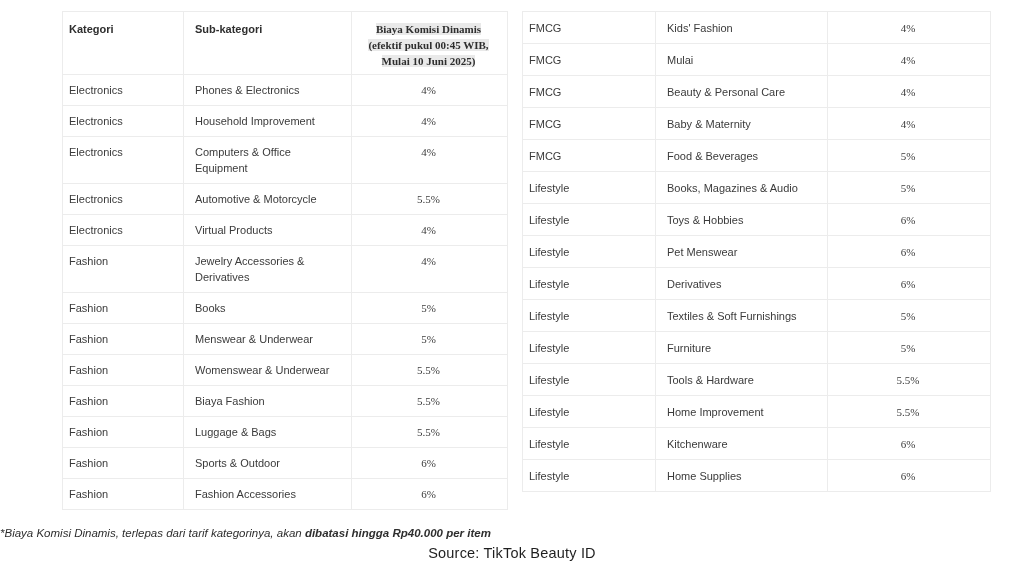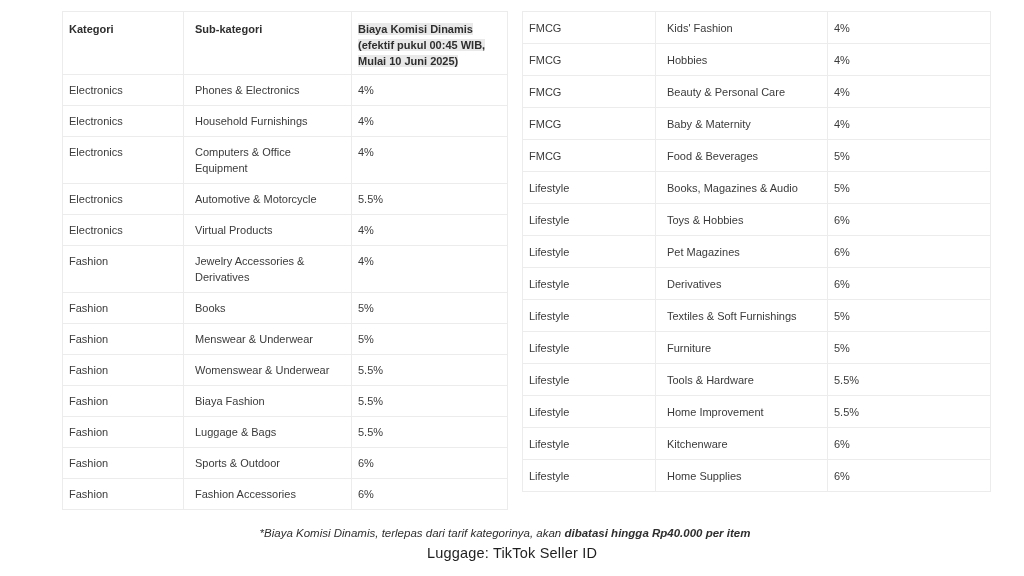--- a/index.html
+++ b/index.html
@@ -47,21 +47,21 @@
 
   .commission-table th {
     font-weight: bold;
     color: #2e2e2e;
     padding-top: 9px;
     padding-bottom: 5px;
   }
   .commission-table .subcategory-cell,
   .commission-table .th-sub { padding-left: 11px; }
   .commission-table .rate-cell,
-  .commission-table .th-rate { text-align: left; }
+  .commission-table .th-rate { text-align: center; font-family: Liberation Serif, serif; }
 
   .th-rate .hl {
     background: #e9e9e9;
     box-decoration-break: clone;
     -webkit-box-decoration-break: clone;
   }
   .th-rate { text-align: left; padding-left: 11px; }
   .th-rate .hl-line { display: block; }
 
   .note-cell {
@@ -69,21 +69,21 @@
     color: #2e2e2e;
     padding: 4px 6px 4px 6px;
     line-height: 13px;
   }
 
   .footnote {
     position: absolute;
     top: 514px;
     left: 0;
     width: 1010px;
-    text-align: center;
+    text-align: left;
     font-size: 11.5px;
     font-style: italic;
     color: #2e2e2e;
     line-height: 14px;
   }
   .footnote .fn-bold { font-weight: bold; }
 
   .source-line {
     position: absolute;
     top: 545px;
@@ -119,21 +119,21 @@
       </tr>
     </thead>
     <tbody>
         <tr>
           <td class="category-cell">Electronics</td>
           <td class="subcategory-cell">Phones &amp; Electronics</td>
           <td class="rate-cell">4%</td>
         </tr>
         <tr>
           <td class="category-cell">Electronics</td>
-          <td class="subcategory-cell">Household Furnishings</td>
+          <td class="subcategory-cell">Household Improvement</td>
           <td class="rate-cell">4%</td>
         </tr>
         <tr>
           <td class="category-cell">Electronics</td>
           <td class="subcategory-cell">Computers &amp; Office Equipment</td>
           <td class="rate-cell">4%</td>
         </tr>
         <tr>
           <td class="category-cell">Electronics</td>
           <td class="subcategory-cell">Automotive &amp; Motorcycle</td>
@@ -194,21 +194,21 @@
         <col class="c-rate">
       </colgroup>
     <tbody>
         <tr>
           <td class="category-cell">FMCG</td>
           <td class="subcategory-cell">Kids' Fashion</td>
           <td class="rate-cell">4%</td>
         </tr>
         <tr>
           <td class="category-cell">FMCG</td>
-          <td class="subcategory-cell">Hobbies</td>
+          <td class="subcategory-cell">Mulai</td>
           <td class="rate-cell">4%</td>
         </tr>
         <tr>
           <td class="category-cell">FMCG</td>
           <td class="subcategory-cell">Beauty &amp; Personal Care</td>
           <td class="rate-cell">4%</td>
         </tr>
         <tr>
           <td class="category-cell">FMCG</td>
           <td class="subcategory-cell">Baby &amp; Maternity</td>
@@ -224,21 +224,21 @@
           <td class="subcategory-cell">Books, Magazines &amp; Audio</td>
           <td class="rate-cell">5%</td>
         </tr>
         <tr>
           <td class="category-cell">Lifestyle</td>
           <td class="subcategory-cell">Toys &amp; Hobbies</td>
           <td class="rate-cell">6%</td>
         </tr>
         <tr>
           <td class="category-cell">Lifestyle</td>
-          <td class="subcategory-cell">Pet Magazines</td>
+          <td class="subcategory-cell">Pet Menswear</td>
           <td class="rate-cell">6%</td>
         </tr>
         <tr>
           <td class="category-cell">Lifestyle</td>
           <td class="subcategory-cell">Derivatives</td>
           <td class="rate-cell">6%</td>
         </tr>
         <tr>
           <td class="category-cell">Lifestyle</td>
           <td class="subcategory-cell">Textiles &amp; Soft Furnishings</td>
@@ -267,15 +267,15 @@
         <tr>
           <td class="category-cell">Lifestyle</td>
           <td class="subcategory-cell">Home Supplies</td>
           <td class="rate-cell">6%</td>
         </tr>
       </tbody>
   </table>
 
   <p class="footnote"><span>*Biaya Komisi Dinamis, terlepas dari tarif kategorinya, akan </span><span class="fn-bold">dibatasi hingga Rp40.000 per item</span></p>
 
-  <div class="source-line">Luggage: TikTok Seller ID</div>
+  <div class="source-line">Source: TikTok Beauty ID</div>
 
 </div>
 
 </body></html>

